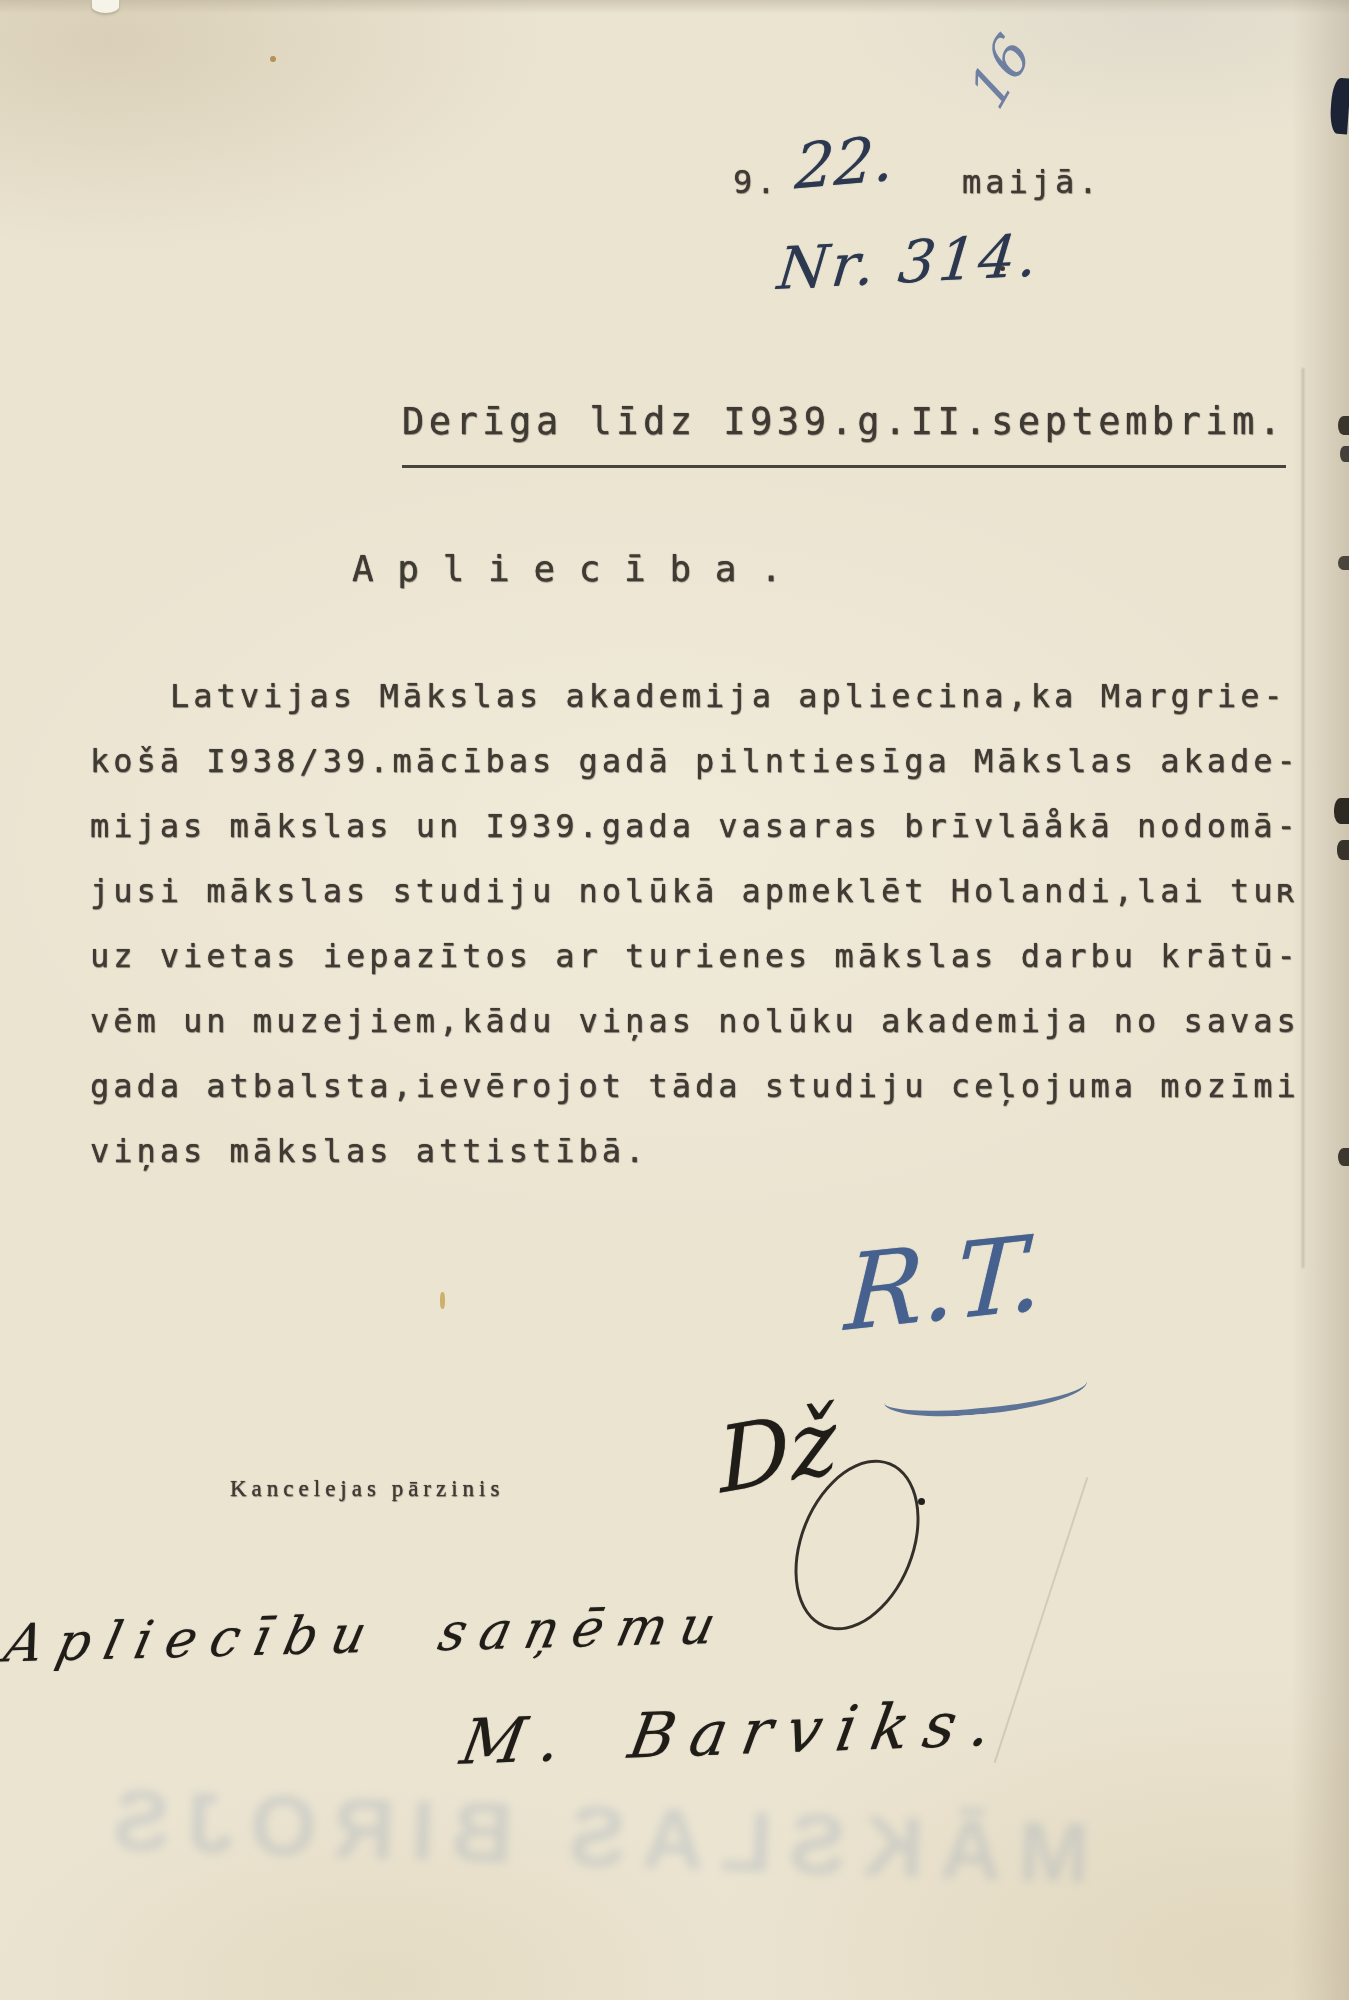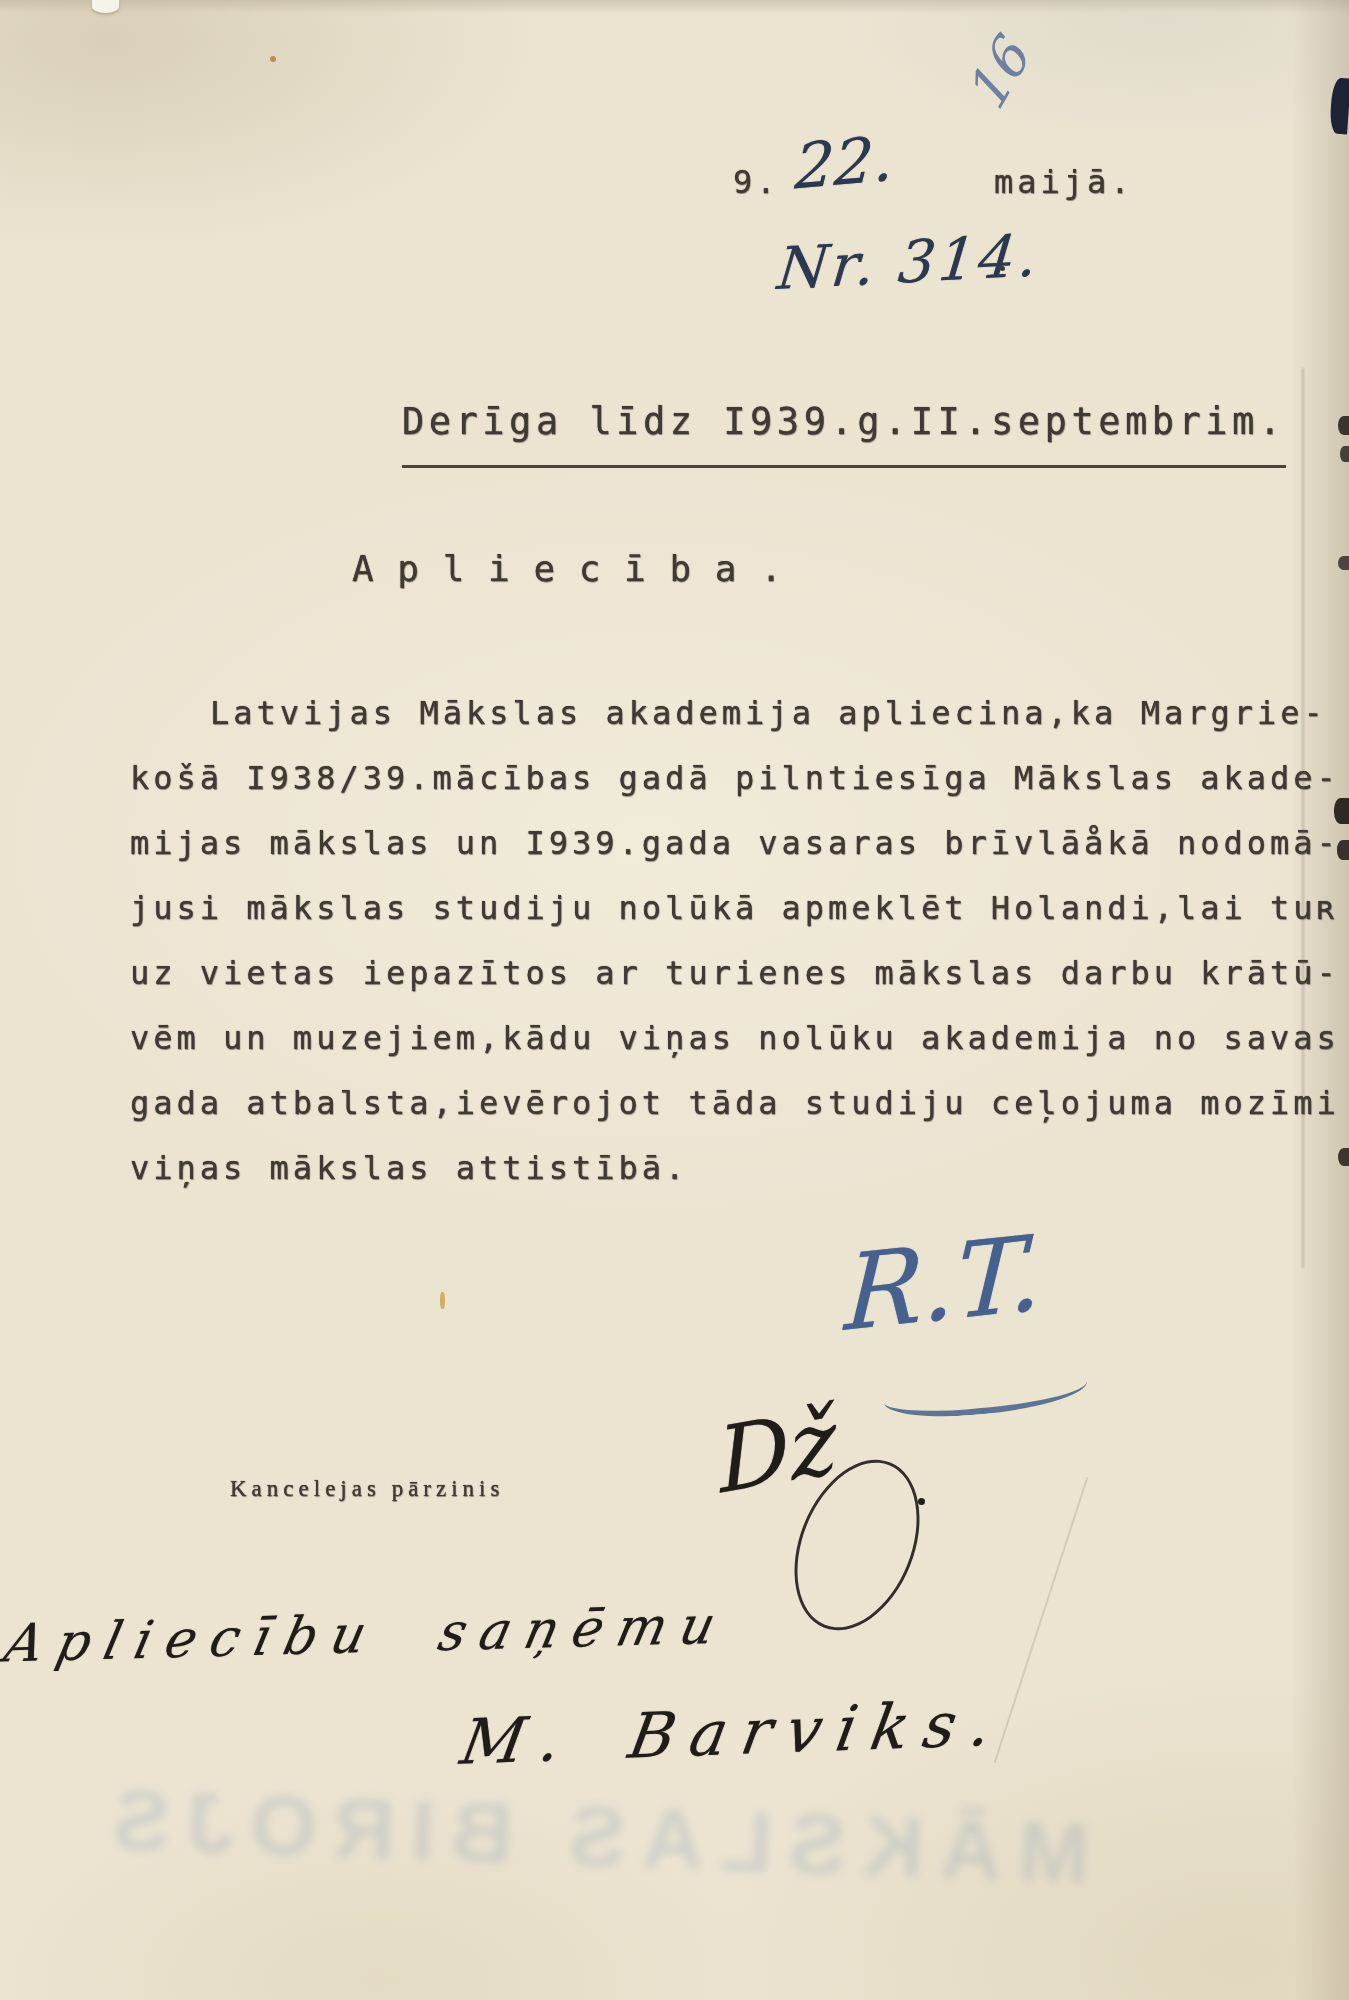--- a/index.html
+++ b/index.html
@@ -30,30 +30,30 @@
     font-family:"DejaVu Serif", serif;
     font-style:italic;
     white-space:pre;
   }
   .blue-ink{ color:#2c3850; text-shadow:0 0 1px rgba(44,56,80,0.6); }
   .black-ink{ color:#201d19; text-shadow:0 0 1px rgba(32,29,25,0.55); }
   .sig-blue{ color:#46618e; text-shadow:0 0 1px rgba(70,97,142,0.55); }
 
   .date-prefix{ left:733px; top:163px; font-size:32px; letter-spacing:4px; }
   .date-day{ left:795px; top:126px; font-size:62px; transform:rotate(-5deg) skewX(-8deg); }
-  .date-month{ left:962px; top:163px; font-size:32px; letter-spacing:4px;margin-left:32px; }
+  .date-month{ left:962px; top:163px; font-size:32px; letter-spacing:4px; }
   .doc-number{ left:778px; top:228px; font-size:58px; letter-spacing:3px; transform:rotate(-3deg) skewX(-9deg); }
 
   .validity{
     left:402px; top:400px; font-size:37px; letter-spacing:4.5px;
     padding-bottom:22px; border-bottom:3px solid #49443b;
   }
   .heading{ left:352px; top:548px; font-size:36px; letter-spacing:1px; }
 
-  .body-block{ position:absolute; left:90px; top:681px;margin-left:40px; }
+  .body-block{ position:absolute; left:90px; top:664px; }
   .tline{
     position:relative; height:65px; line-height:65px;
     color:#3f3a33; font-size:32px; letter-spacing:4px; white-space:pre;
     text-shadow:0 0 1px rgba(62,55,45,0.95), 0.6px 0.6px 0.9px rgba(62,55,45,0.5);
   }
   .tline.indent{ padding-left:80px; }
 
   .prorektors-label{ left:172px; top:1342px; font-size:32px; letter-spacing:6px; }
   .sig-rt{ left:845px; top:1222px; font-size:104px; transform:rotate(-6deg) skewX(-9deg); }
   .sig-rt-swash{

